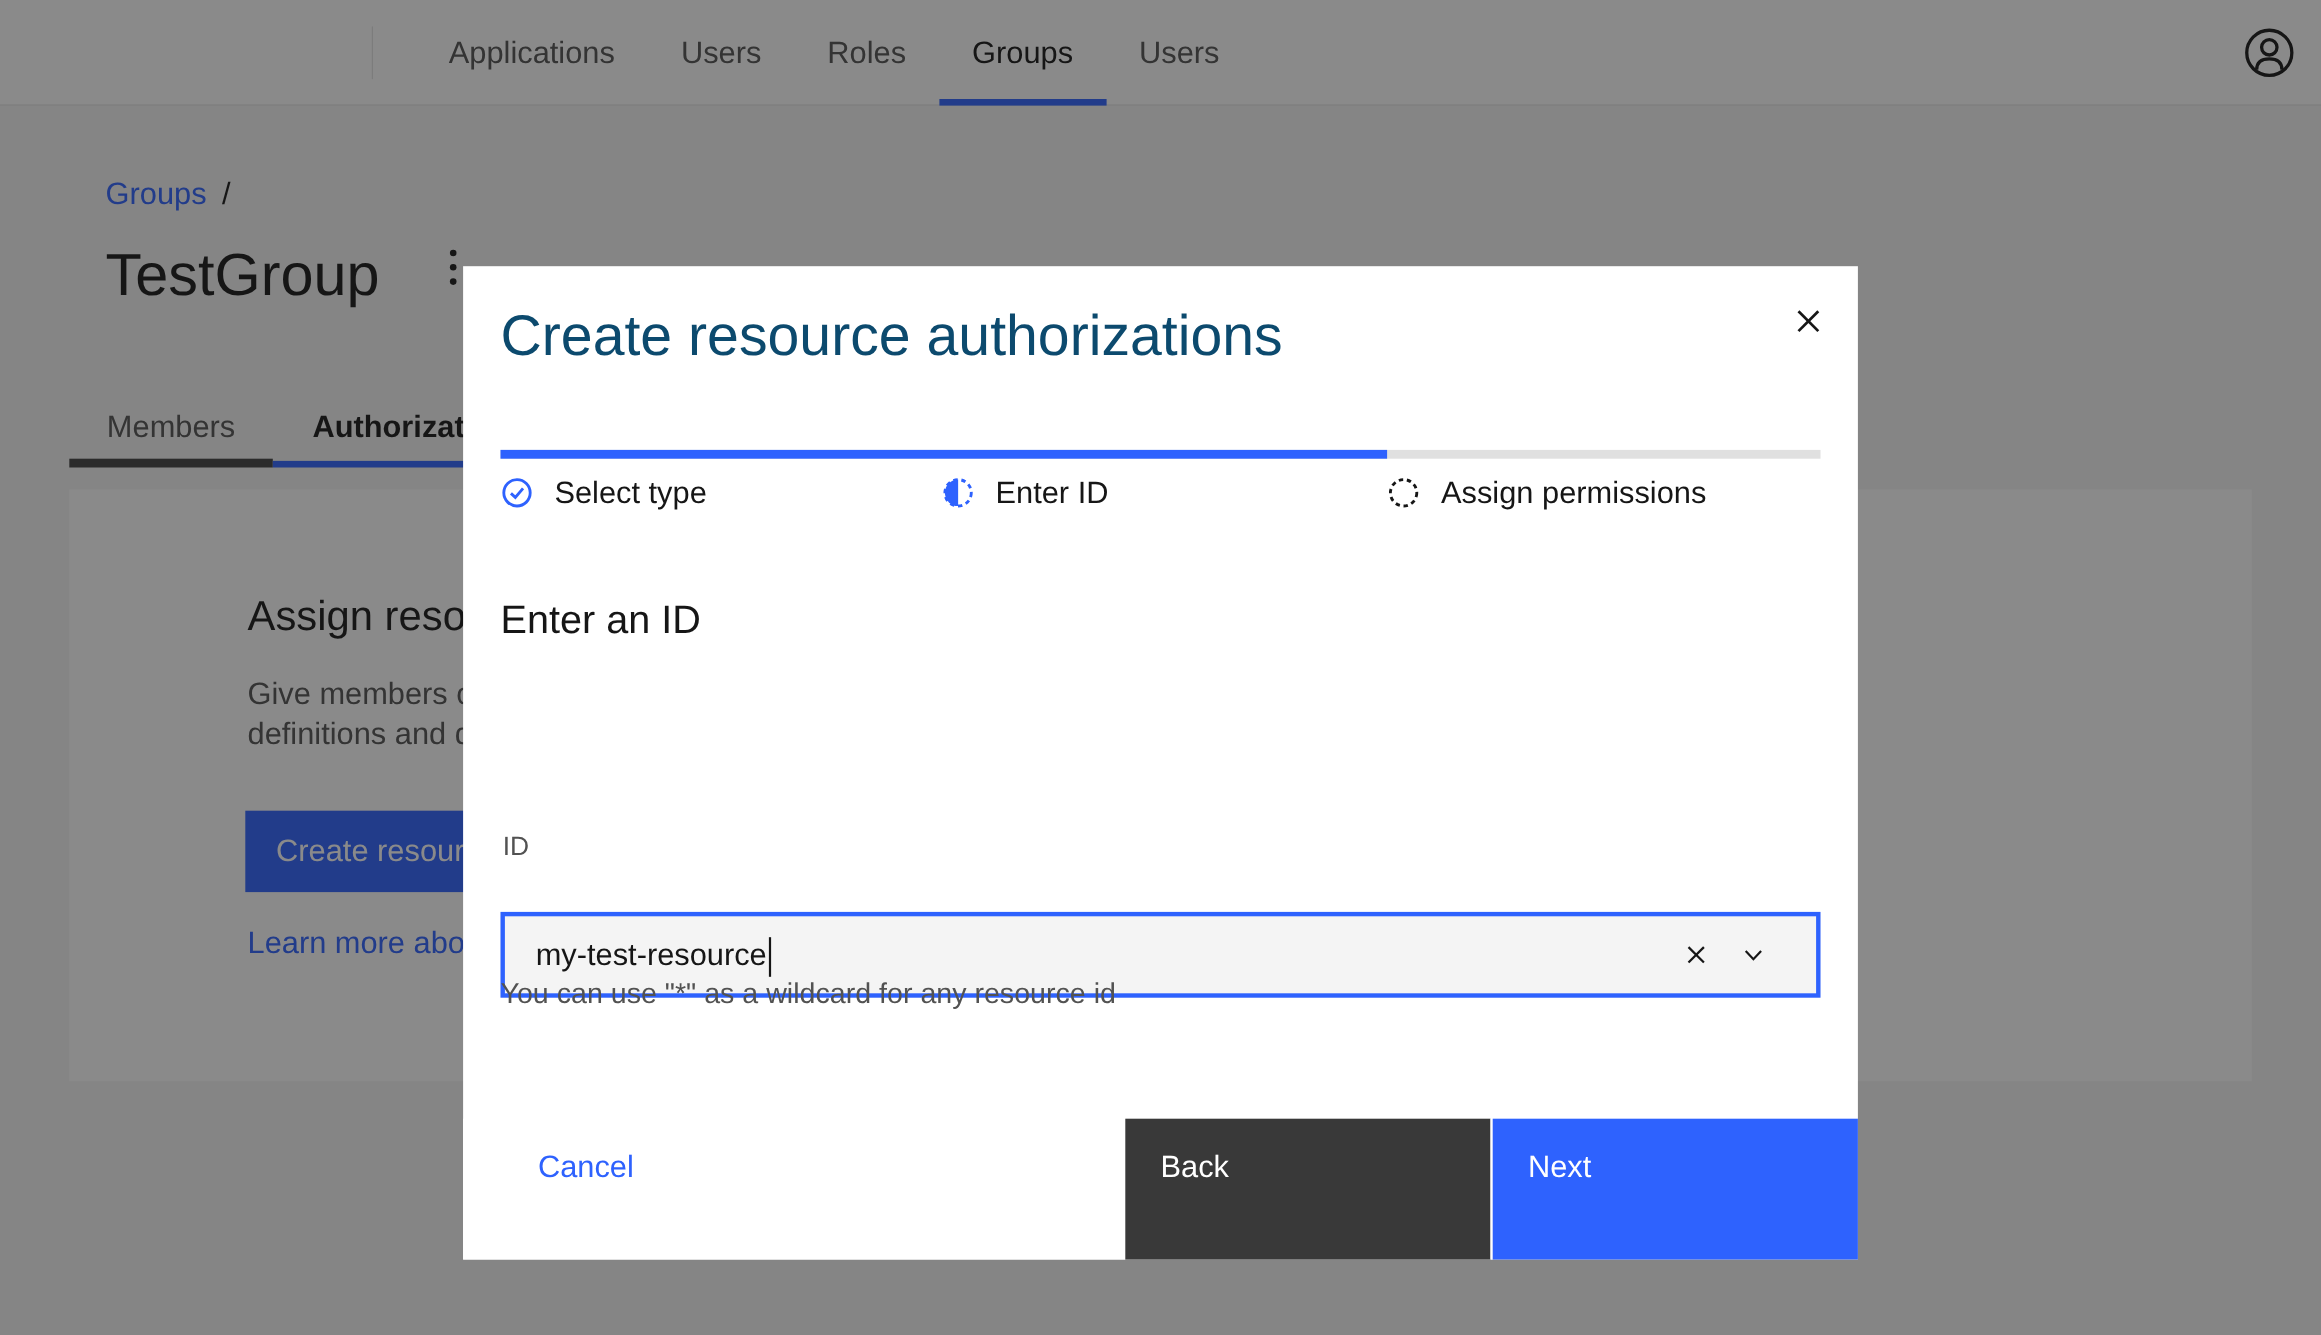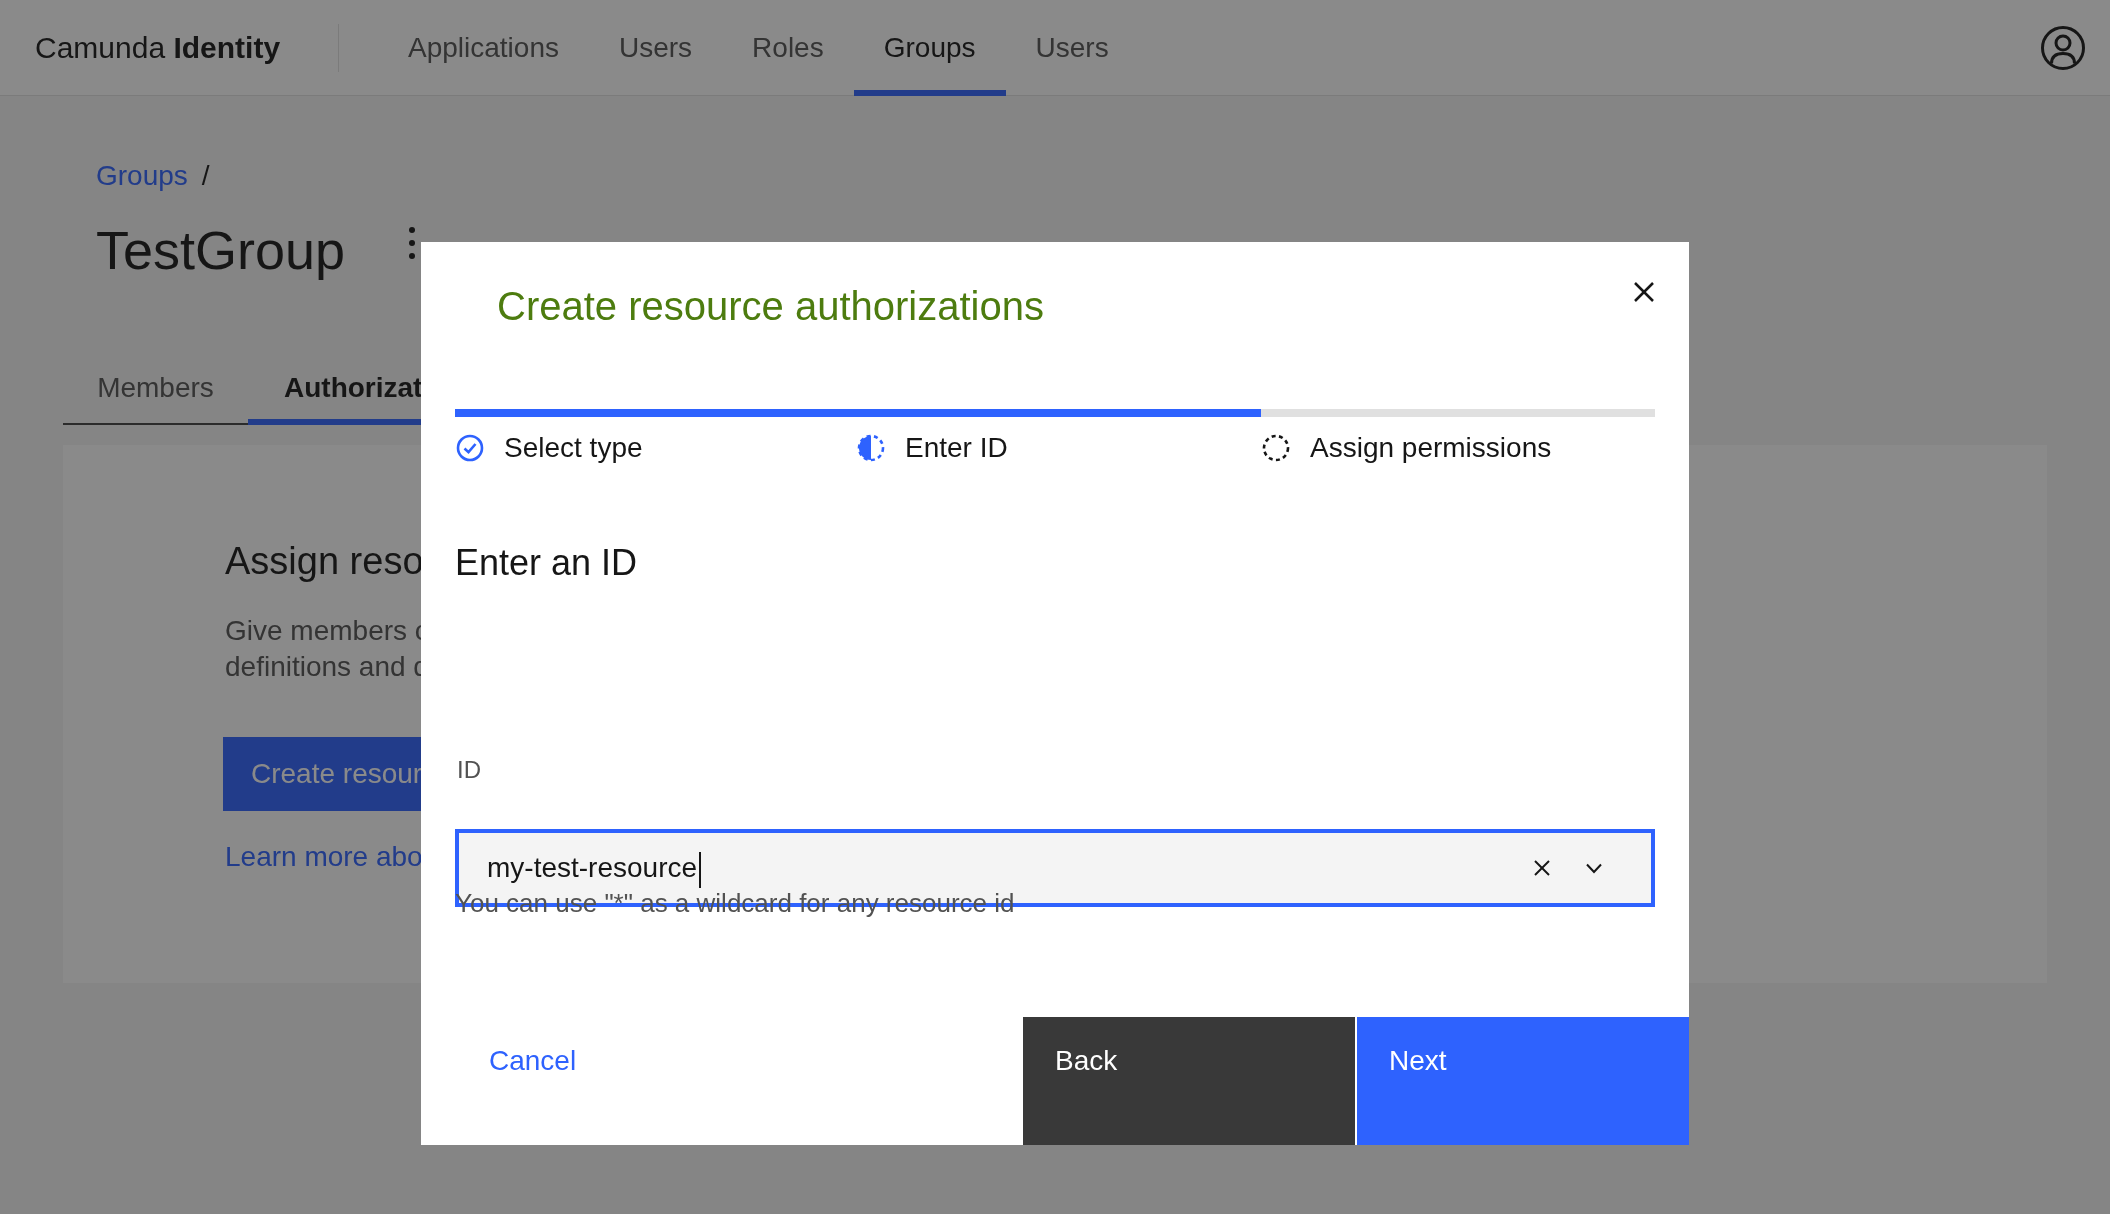--- a/index.html
+++ b/index.html
@@ -19,33 +19,33 @@
   .avatar-btn { position:absolute; right:23px; top:24px; width:48px; height:48px; }
 
   
   .breadcrumb { position:absolute; left:96px; top:158px; font-size:28px; line-height:36px; }
   .breadcrumb .crumb-link { color:#2e62fe; cursor:pointer; }
   .breadcrumb .crumb-sep { color:#161616; margin-left:14px; }
   .page-title { position:absolute; left:96px; top:212px; font-size:54px; line-height:76px; color:#161616; }
   .kebab { position:absolute; left:404px; top:224px; width:16px; height:44px; }
   .tabs { position:absolute; left:63px; top:355px; height:70px; display:flex; }
   .tab { position:relative; height:70px; line-height:66px; font-size:28px; color:#525252; cursor:pointer; }
-  .tab-members { width:185px; text-align:center; border-bottom:2px solid #404040; }
+  .tab-members { width:185px; text-align:center; border-bottom:8px solid #404040; }
   .tab-auth { width:420px; padding-left:36px; font-weight:bold; color:#161616; border-bottom:6px solid #2e62fe; }
   .tile { position:absolute; left:63px; top:445px; width:1984px; height:538px; background:#ffffff; }
   .tile-heading { position:absolute; left:162px; top:95px; font-size:38px; color:#161616; white-space:nowrap; }
   .tile-desc { position:absolute; left:162px; top:168px; font-size:28px; line-height:36px; color:#525252; white-space:nowrap; }
   .tile-btn { position:absolute; left:160px; top:292px; width:520px; height:74px; background:#2e62fe; color:#ffffff; font-size:28px; line-height:74px; padding-left:28px; white-space:nowrap; cursor:pointer; }
   .tile-link { position:absolute; left:162px; top:396px; font-size:28px; color:#2e62fe; white-space:nowrap; cursor:pointer; }
 
   
   .overlay { position:absolute; inset:0; background:rgba(22,22,22,0.5); z-index:50; }
   .modal { position:absolute; left:421px; top:242px; width:1268px; height:903px; background:#ffffff; z-index:60; }
   .modal-close { position:absolute; left:1199px; top:26px; width:48px; height:48px; display:flex; align-items:center; justify-content:center; cursor:pointer; }
-  .modal-title { position:absolute; left:34px; top:38px; font-size:40px; line-height:52px; color:#4d7c0f;margin-left:42px; }
+  .modal-title { position:absolute; left:34px; top:38px; font-size:52px; line-height:52px; color:#0c4a6e; }
 
   .progress-track { position:absolute; left:34px; top:167px; width:1200px; height:8px; background:#e0e0e0; }
   .progress-fill { height:8px; background:#2e62fe; }
   .step { position:absolute; top:190px; display:flex; align-items:center; }
   .step-1 { left:35px; } .step-2 { left:436px; } .step-3 { left:841px; }
   .step-icon { width:28px; height:28px; margin-right:20px; flex:0 0 28px; }
   .step-label { font-size:28px; color:#161616; white-space:nowrap; }
 
   .body-heading { position:absolute; left:34px; top:300px; font-size:36px; color:#161616; }
   .body-text { position:absolute; left:34px; top:358px; font-size:28px; line-height:40px; color:#525252; }
@@ -64,21 +64,20 @@
   .btn-back { width:332px; height:128px; background:#393939; color:#ffffff; font-size:28px; padding:28px 0 0 32px; cursor:pointer; }
   .footer-gap { width:2px; height:128px; background:#ffffff; }
   .btn-next { width:332px; height:128px; background:#2e62fe; color:#ffffff; font-size:28px; padding:28px 0 0 32px; cursor:pointer; }
 </style>
 </head>
 <body>
 
 <div id="screen">
 
   <div class="nav">
-    <div class="brand"><span>Camunda</span>&nbsp;<b>Identity</b></div>
     <div class="nav-divider"></div>
     <div class="nav-menu">
       <div class="nav-item">Applications</div>
       <div class="nav-item">Users</div>
       <div class="nav-item">Roles</div>
       <div class="nav-item active">Groups</div>
       <div class="nav-item">Users</div>
     </div>
     <div class="avatar-btn">
       <svg width="48" height="48" viewBox="0 0 48 48">

